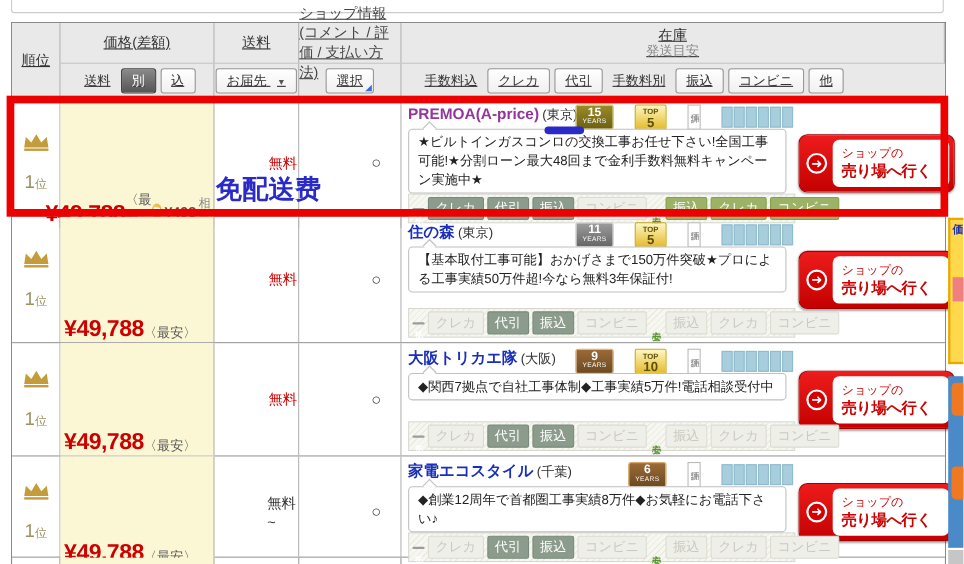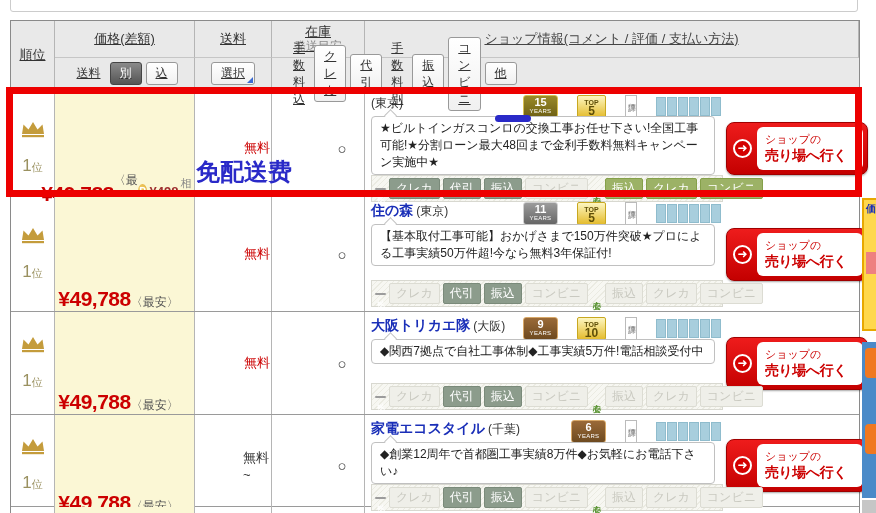--- a/index.html
+++ b/index.html
@@ -143,32 +143,38 @@
 
 <div id="stage">
   <div class="prev-box"></div>
 
   <div class="ptable">
 
     <div class="hgrid">
       <div class="hcell h-rank">順位</div>
       <div class="hcell h-top">価格(差額)</div>
       <div class="hcell h-top">送料</div>
+      <div class="hcell h-top h-shopinfo">ショップ情報(コメント / 評価 / 支払い方法)</div>
       <div class="hcell h-top h-stock">
         <span>在庫</span>
         <span class="sub">発送目安</span>
       </div>
-      <div class="hcell h-top h-shopinfo">ショップ情報(コメント / 評価 / 支払い方法)</div>
 
       <div class="hcell">
         <span class="gap6">
           <span class="h-sub-lab">送料</span>
           <button class="tbtn sel">別</button>
           <button class="tbtn">込</button>
         </span>
+      </div>
+      <div class="hcell">
+        <button class="tbtn">
+          <span>お届先</span>
+          <span class="drop-arrow">▼</span>
+        </button>
       </div>
       <div class="hcell">
         <button class="tbtn sel-btn">選択</button>
       </div>
       <div class="hcell" style="justify-content:flex-start; padding-left:16px;">
         <span class="gap6">
           <span class="h-sub-lab">手数料込</span>
           <button class="tbtn">クレカ</button>
           <button class="tbtn">代引</button>
           <span class="h-sub-lab">手数料別</span>
@@ -198,20 +204,21 @@
       </div>
       <div class="cell ship-cell">
           <span data-ship="free">無料</span>
         </div>
       <div class="cell stock-cell">
           <span>○</span>
         </div>
       <div class="cell shop-cell">
         <div class="shop-main">
           <div class="shop-head">
+            <a class="shop-link" data-visited="true">PREMOA(A-price)</a>
             <span class="shop-loc">(東京)</span>
           </div>
           <div class="badges">
             <span class="years" data-metal="gold">
                 <b>15</b>
                 <i>YEARS</i>
               </span>
             <span class="topb" data-show="true">
                 <i>TOP</i>
                 <b>5</b>

